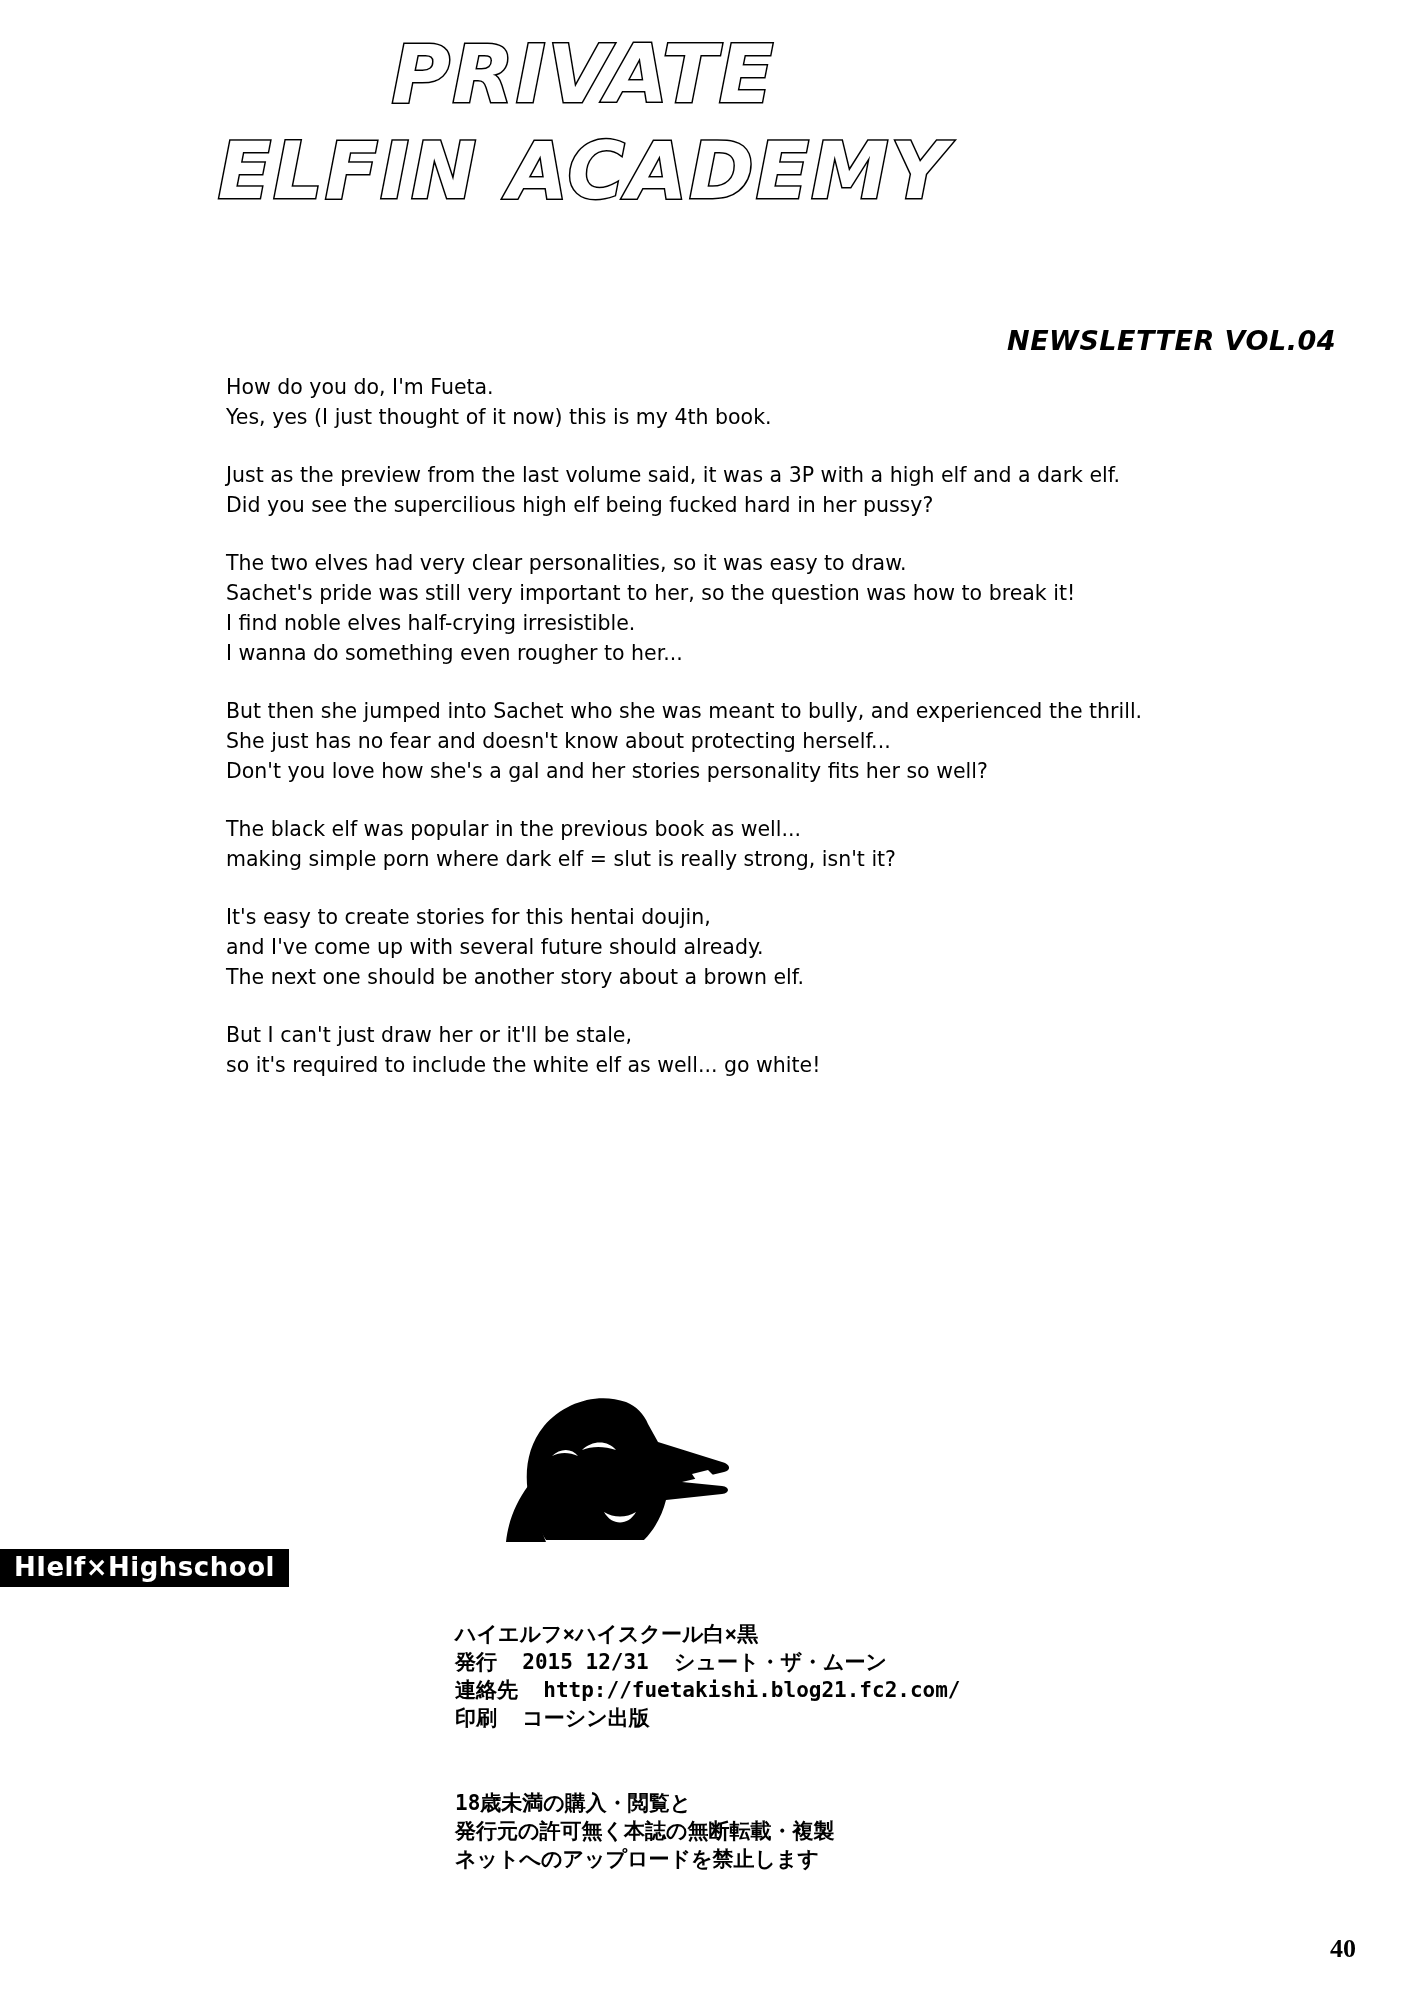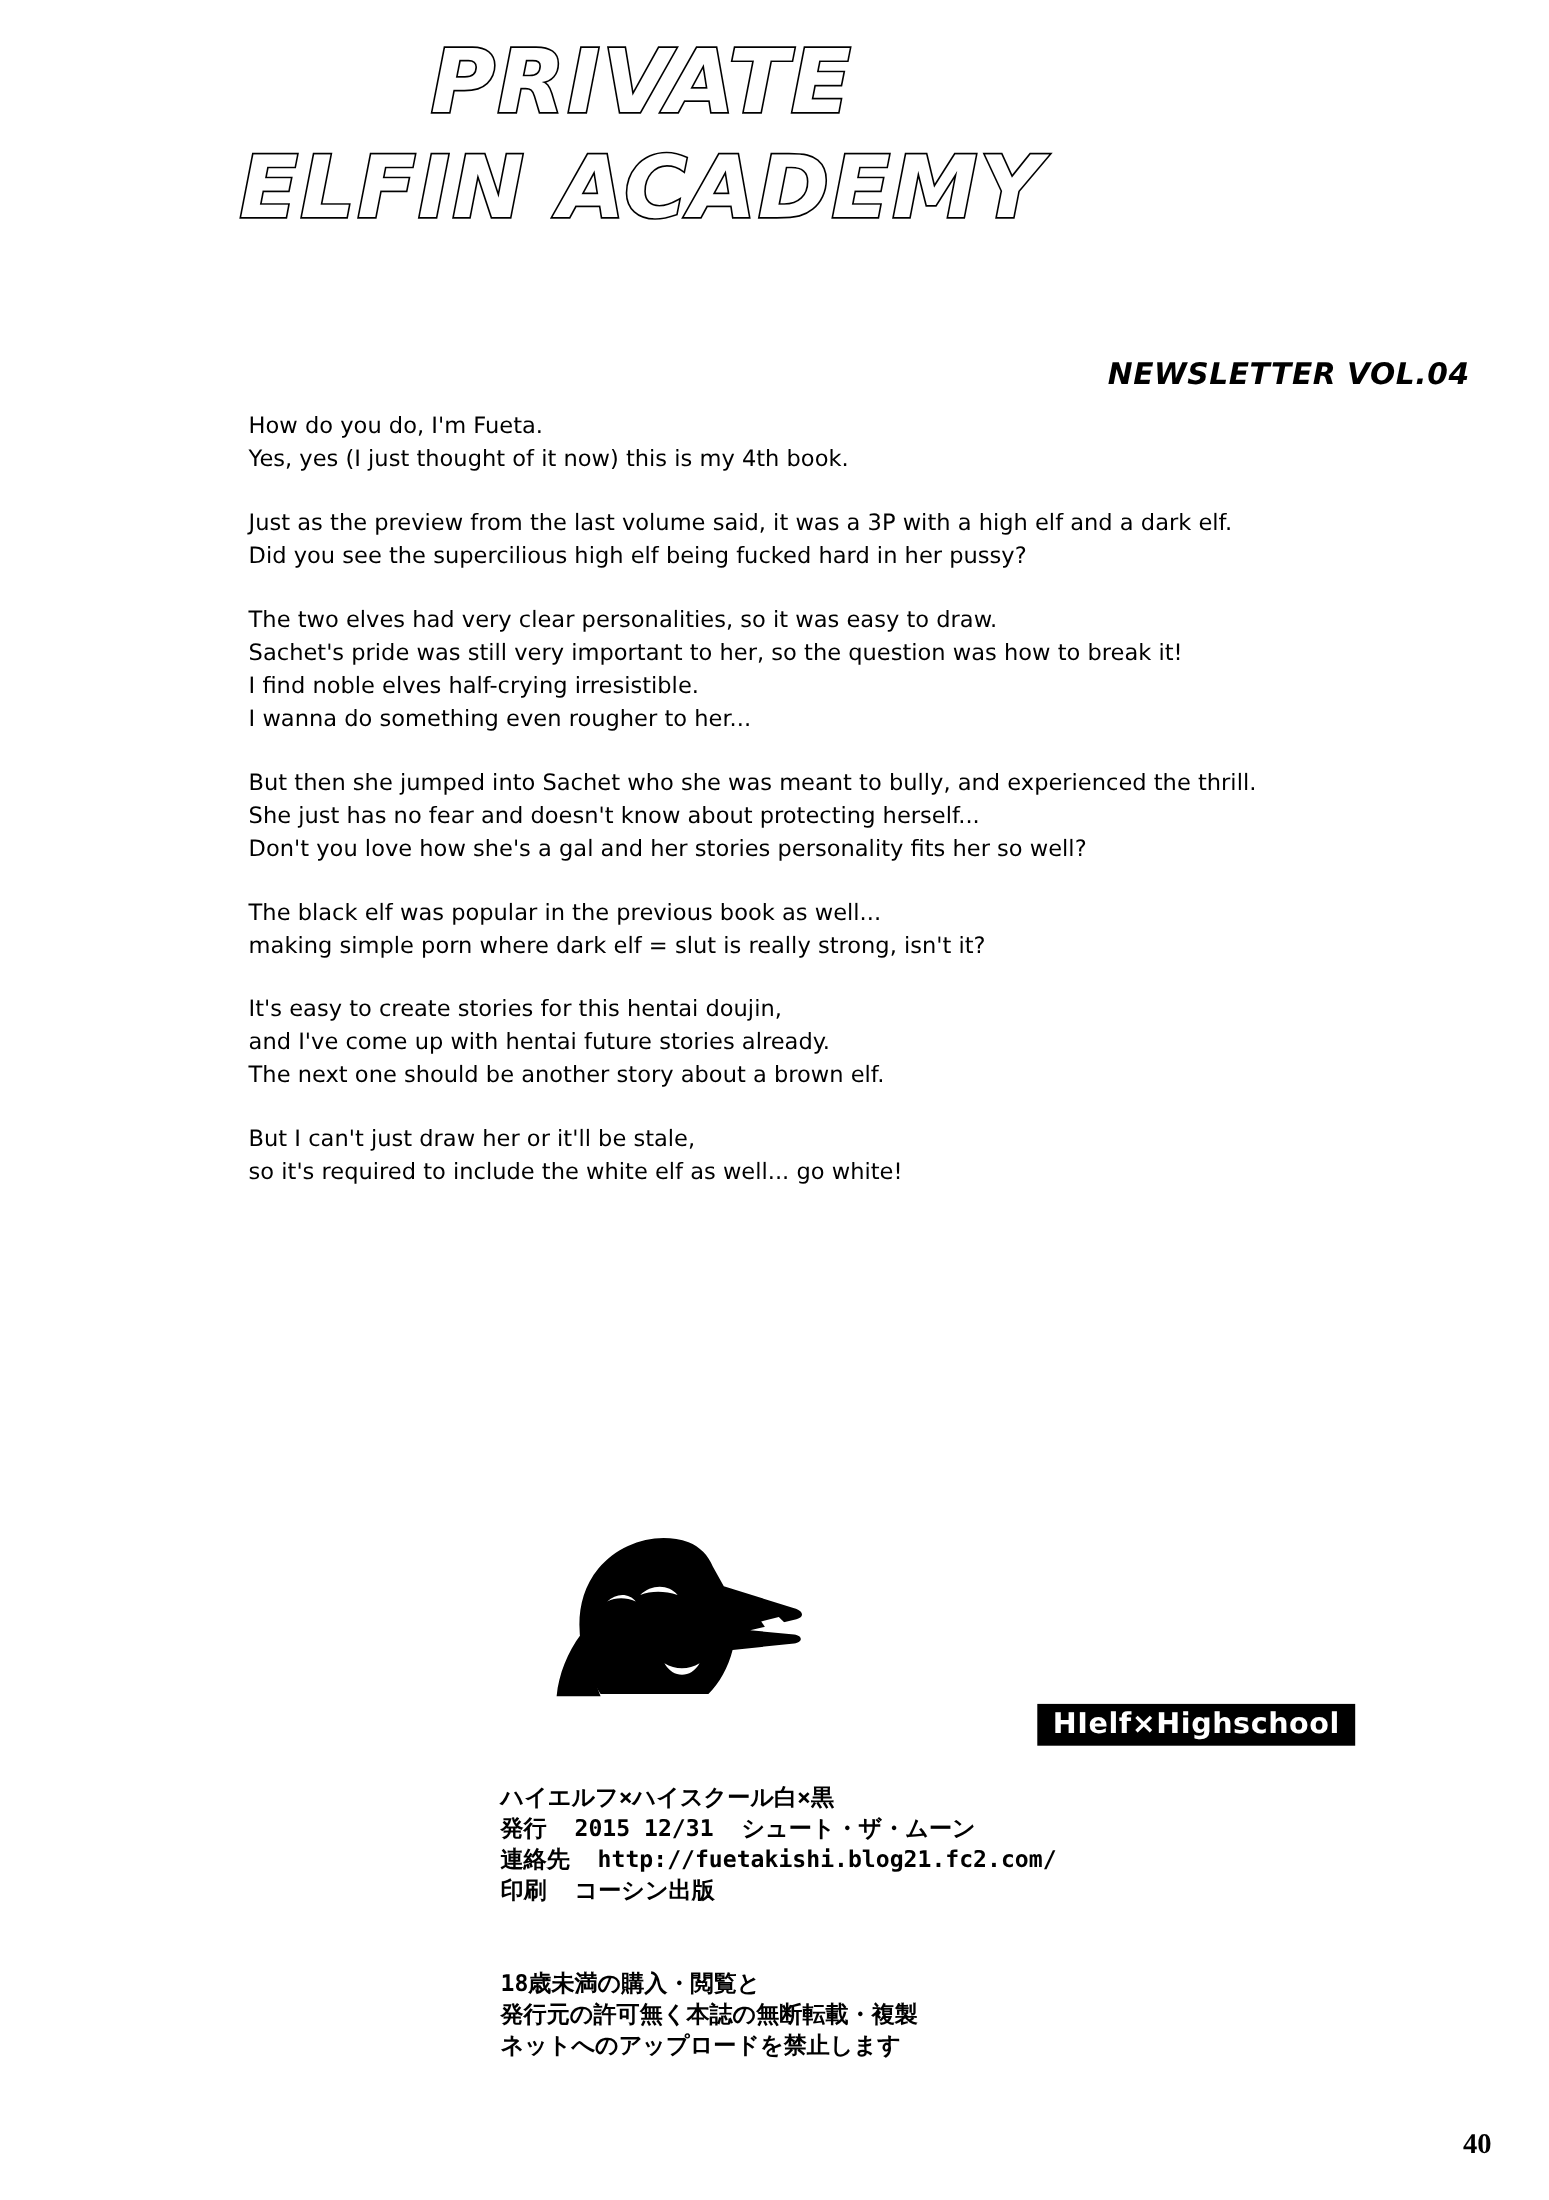--- a/index.html
+++ b/index.html
@@ -74,21 +74,21 @@
   }
   .para:last-child { margin-bottom: 16px; }
   .line { white-space: pre-wrap; }
 
   
   .logo-area {
     position: absolute;
     top: 1390px;
     left: 0;
     width: 1232px;
-    text-align: right;
+    text-align: left;
   }
   .logo-svg {
     display: block;
     margin: 0 auto;
   }
   .logo-word {
     display: inline-block;
     background: #000000;
     color: #ffffff;
     font-family: "DejaVu Sans", sans-serif;
@@ -163,21 +163,21 @@
       <div class="line">But then she jumped into Sachet who she was meant to bully, and experienced the thrill.</div>
       <div class="line">She just has no fear and doesn't know about protecting herself...</div>
       <div class="line">Don't you love how she's a gal and her stories personality fits her so well?</div>
     </div>
     <div class="para">
       <div class="line">The black elf was popular in the previous book as well...</div>
       <div class="line">making simple porn where dark elf = slut is really strong, isn't it?</div>
     </div>
     <div class="para">
       <div class="line">It's easy to create stories for this hentai doujin,</div>
-      <div class="line">and I've come up with hentai future stories already.</div>
+      <div class="line">and I've come up with several future should already.</div>
       <div class="line">The next one should be another story about a brown elf.</div>
     </div>
     <div class="para">
       <div class="line">But I can't just draw her or it'll be stale,</div>
       <div class="line">so it's required to include the white elf as well... go white!</div>
     </div>
   </div>
 
   <div class="logo-area">
     <svg class="logo-svg" width="260" height="165" viewBox="0 0 260 165">

